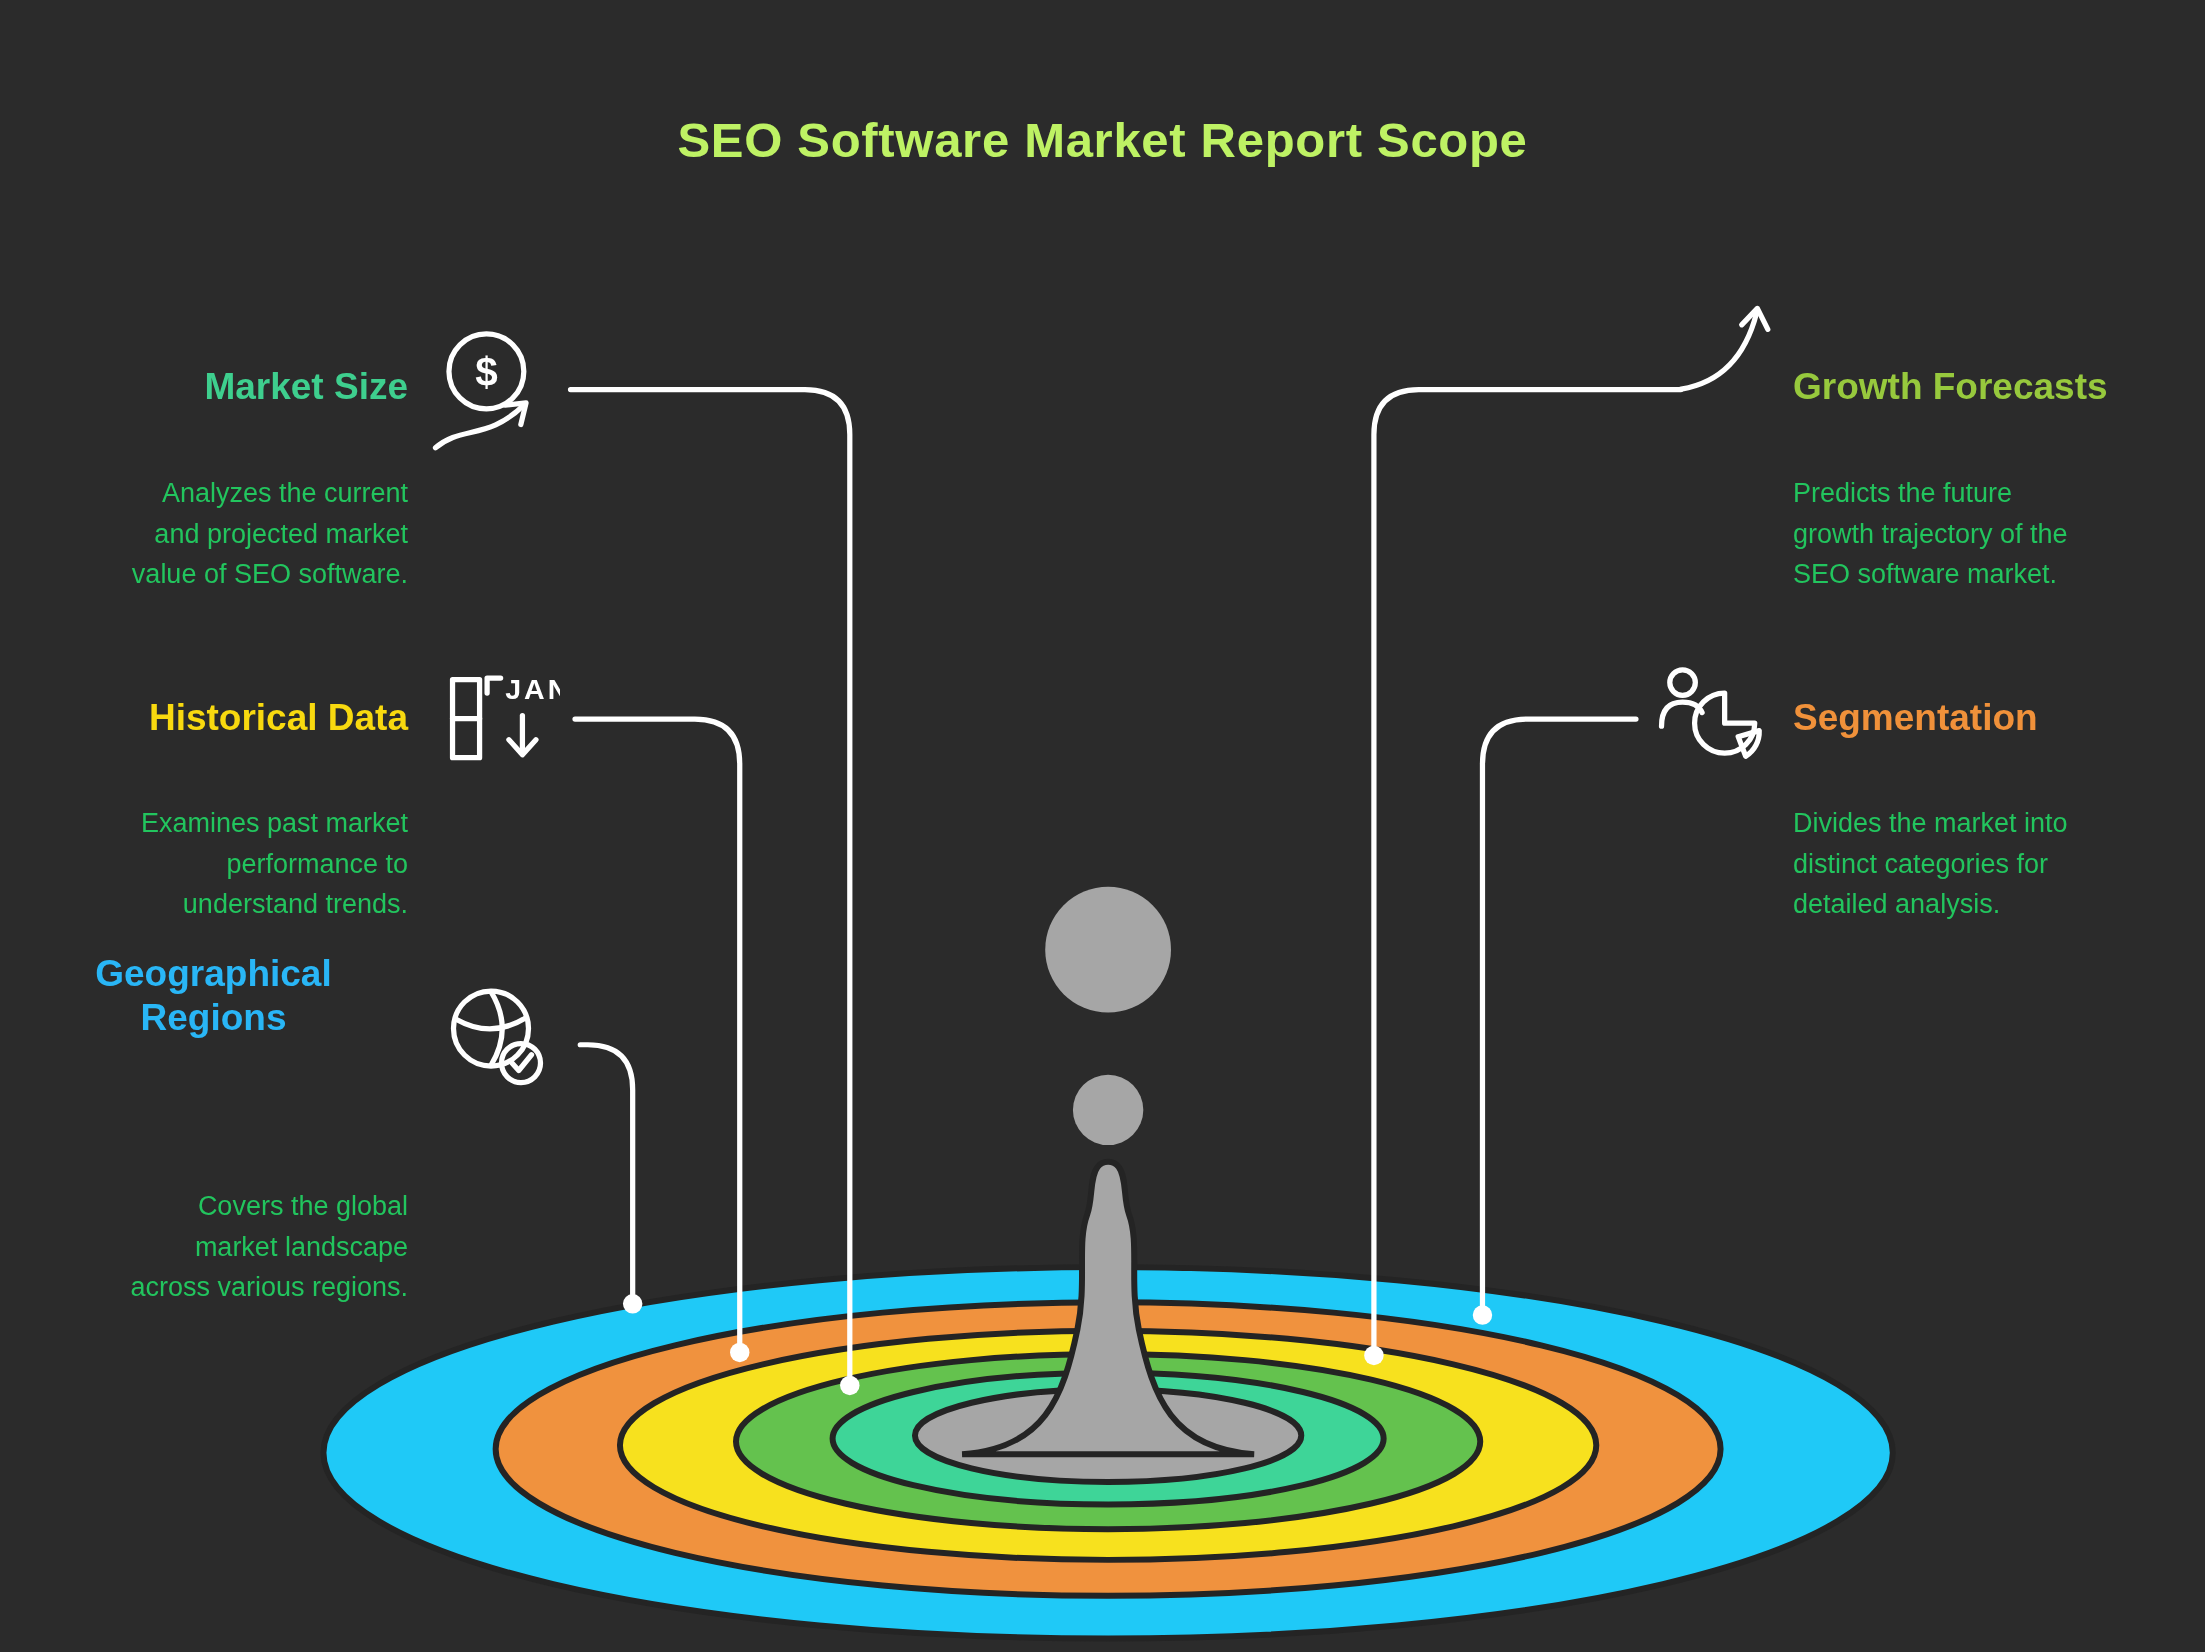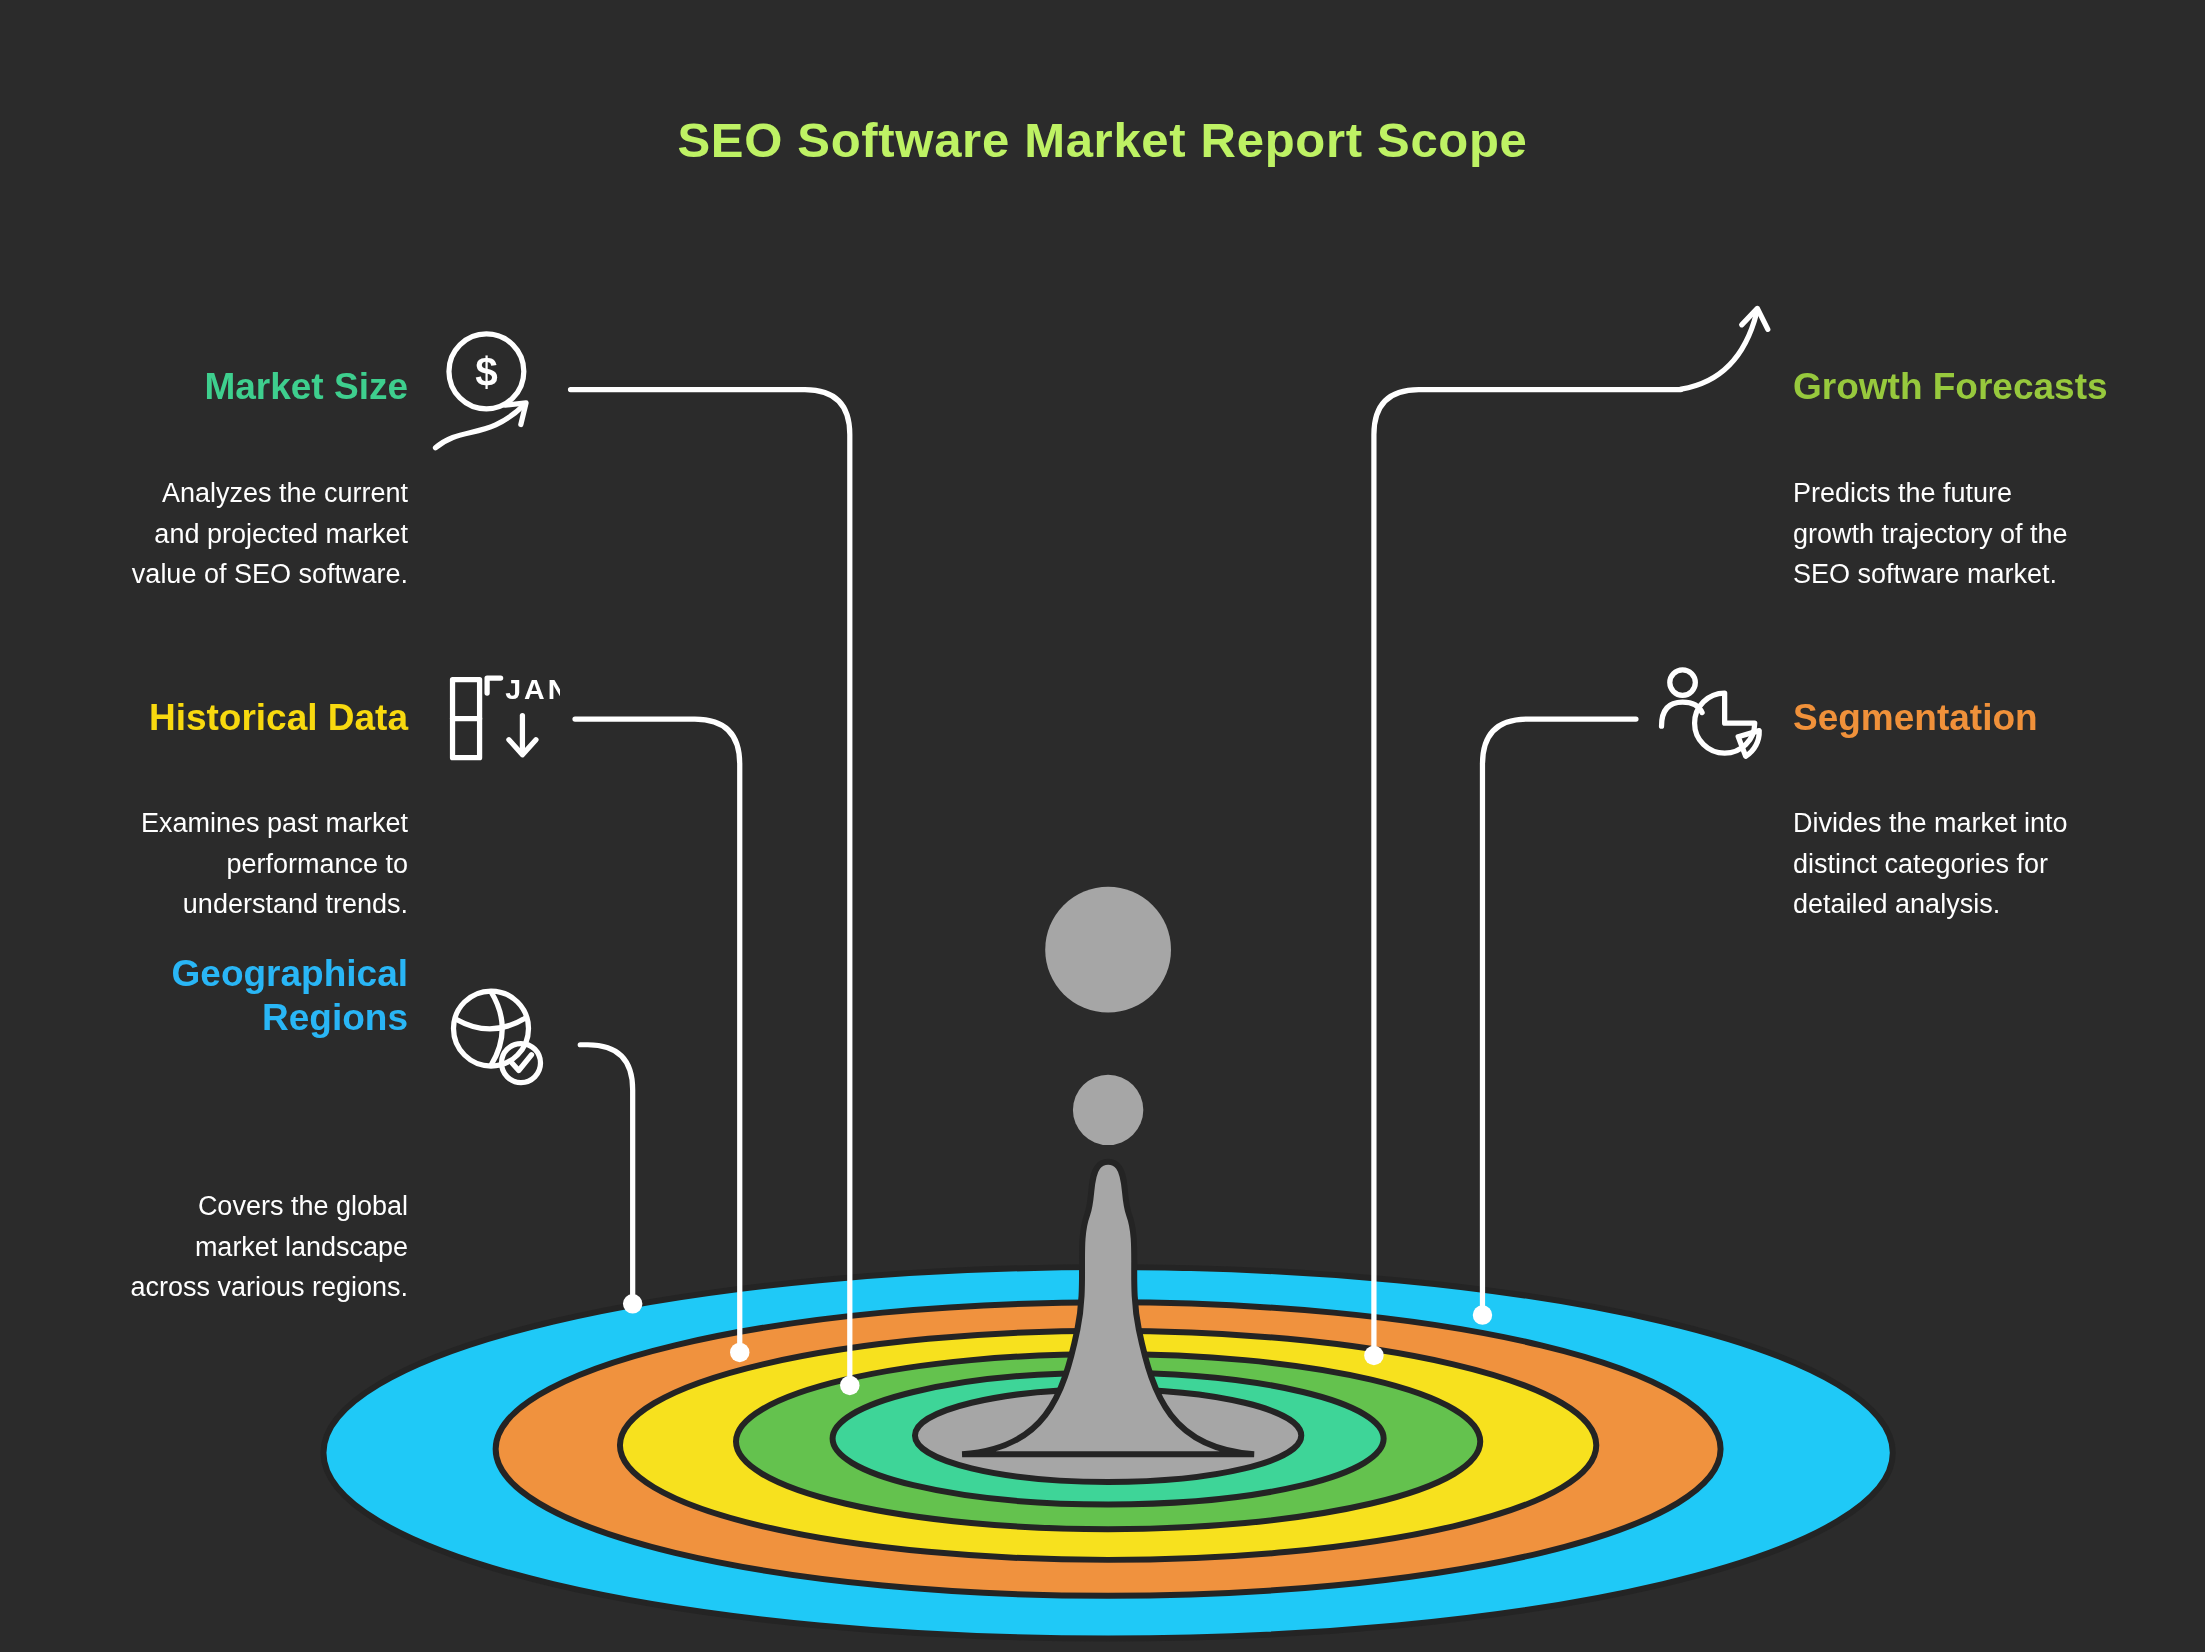--- a/index.html
+++ b/index.html
@@ -12,28 +12,28 @@
     position:absolute; top:112px; left:0; width:100%;
     text-align:center; font-size:49px; font-weight:bold;
     color:#bef264; letter-spacing:0.7px;
   }
   .heading {
     position:absolute; font-size:37px; font-weight:bold;
     line-height:1.2; white-space:pre-line;
   }
   .body-text {
     position:absolute; font-size:27px; line-height:1.5;
-    color:#ffffff; white-space:pre-line;
+    color:#22c55e; white-space:pre-line;
   }
   .align-right { right:1797px; width:389px; text-align:right; }
   .align-left  { left:1793px;  width:449px; text-align:left; }
 
   .c-market { color:#3ecf8e;text-align:right; }
   .c-hist   { color:#f8d90f; }
-  .c-geo    { color:#29b6f6; }
+  .c-geo    { color:#29b6f6;text-align:center; }
   .c-growth { color:#97c93d; }
   .c-seg    { color:#f0913a; }
 
   .stage { position:absolute; left:0; top:0; }
   .icon { position:absolute; }
   .icon path, .icon circle, .icon rect, .icon line, .icon polyline {
     stroke:#ffffff; stroke-width:7; fill:none;
     stroke-linecap:round; stroke-linejoin:round;
   }
   .icon text {

